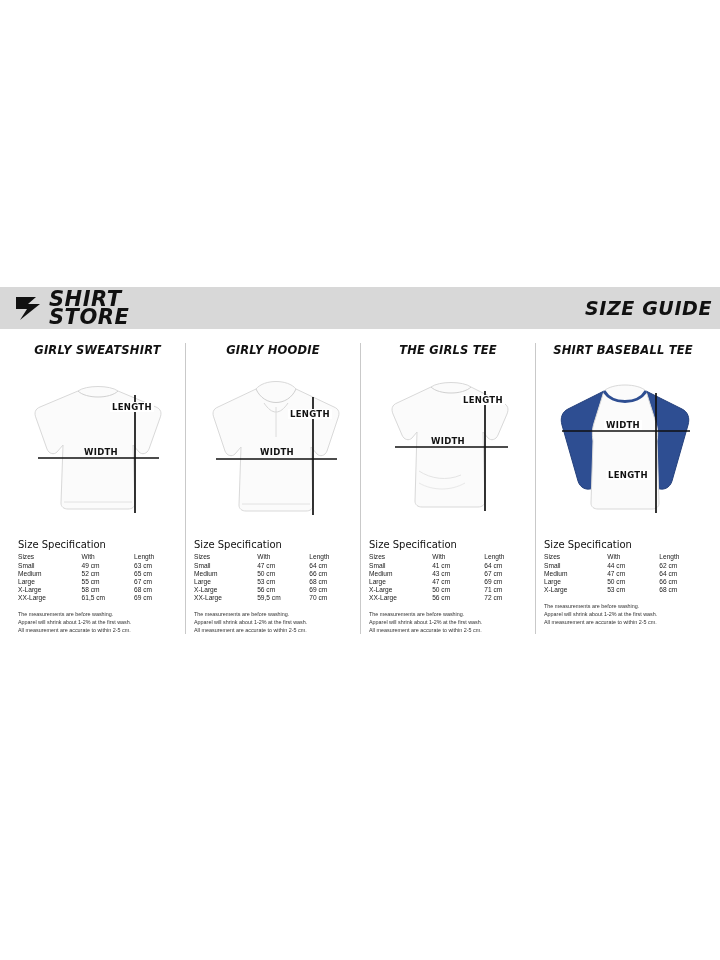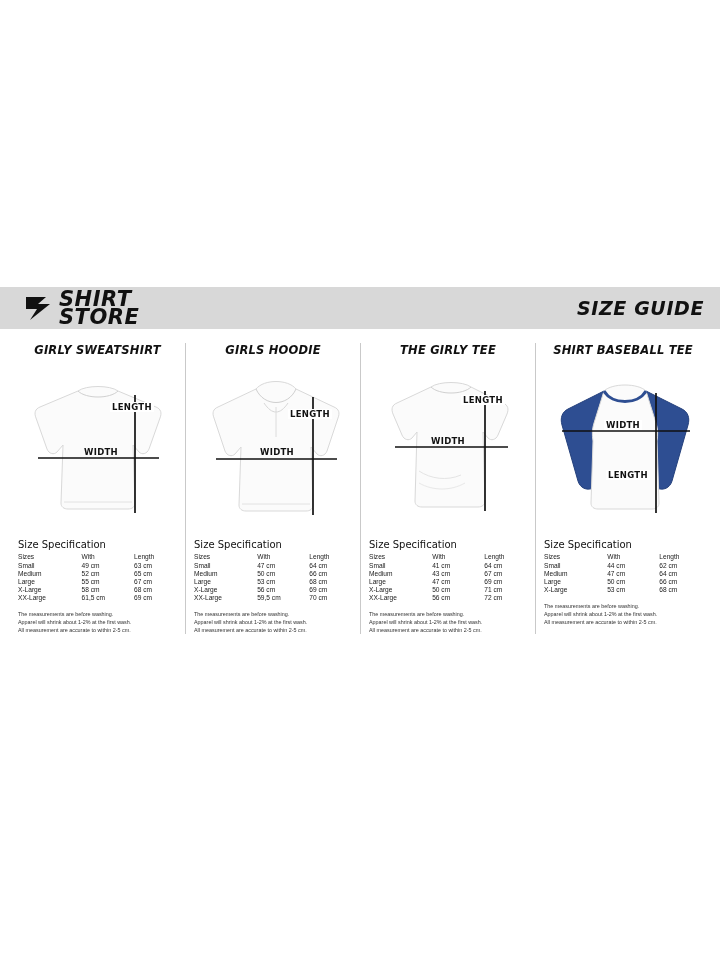--- a/index.html
+++ b/index.html
@@ -32,21 +32,21 @@
     position: relative;
     height: 42px;
     background: #d8d8d8;
     display: flex;
     align-items: center;
     justify-content: space-between;
   }
   .logo {
     display: flex;
     align-items: center;
-    padding-left: 24px;
+    padding-left: 14px;
     height: 42px;
   }
   .logo-mark {
     position: relative;
     width: 30px;
     height: 30px;
     margin-right: 5px;
   }
   .logo-mark svg { display: block; }
   .logo-text {
@@ -61,21 +61,21 @@
     font-size: 21px;
     color: #111;
   }
   .logo-text .l2 {
     display: block;
     font-size: 21px;
     color: #111;
     font-style: italic;
   }
   .header-title {
-    padding-right: 16px;
+    padding-right: 8px;
     font-family: "DejaVu Sans", sans-serif;
     font-size: 19px;
     font-style: italic;
     font-weight: bold;
     letter-spacing: 0.6px;
     color: #111;
   }
   
   .columns {
     display: flex;
@@ -231,21 +231,21 @@
           </tbody>
         </table>
         <div class="notes">
           <div>The measurements are before washing.</div>
           <div>Apparel will shrink about 1-2% at the first wash.</div>
           <div>All measurement are accurate to within 2-5 cm.</div>
         </div>
       </div>
 
       <div class="col">
-        <div class="col-title">GIRLS HOODIE</div>
+        <div class="col-title">GIRLY HOODIE</div>
         <div class="figure">
           <svg class="garment" width="159" height="172" viewBox="0 0 159 172">
             <g fill="#fbfbfb" stroke="#d9d9d9" stroke-width="1">
               <path d="M62 26 C70 16,94 16,102 26 L140 44 C145 46,146 50,144 55 L133 88 C131 93,126 94,123 91 L117 84 L119 142 C119 146,116 148,112 148 L52 148 C48 148,45 146,45 142 L47 84 L41 91 C38 94,33 93,31 88 L20 55 C18 50,19 46,24 44 Z"></path>
               <path d="M62 26 C70 44,94 44,102 26" fill="none" stroke="#cfcfcf"></path>
               <path d="M70 40 C78 52,86 52,94 40" fill="none" stroke="#d8d8d8"></path>
               <line x1="82" y1="44" x2="82" y2="74" stroke="#dcdcdc"></line>
               <path d="M48 141 L116 141" fill="none" stroke="#e2e2e2"></path>
             </g>
             <g stroke="#111" stroke-width="1.7" fill="none">
@@ -294,21 +294,21 @@
           </tbody>
         </table>
         <div class="notes">
           <div>The measurements are before washing.</div>
           <div>Apparel will shrink about 1-2% at the first wash.</div>
           <div>All measurement are accurate to within 2-5 cm.</div>
         </div>
       </div>
 
       <div class="col">
-        <div class="col-title">THE GIRLY TEE</div>
+        <div class="col-title">THE GIRLS TEE</div>
         <div class="figure">
           <svg class="garment" width="159" height="172" viewBox="0 0 159 172">
             <g fill="#fbfbfb" stroke="#d9d9d9" stroke-width="1">
               <path d="M62 24 C70 18,94 18,102 24 L134 40 C139 42,140 46,138 51 L129 72 C127 77,122 78,119 75 L114 69 L116 138 C116 142,113 144,109 144 L53 144 C49 144,46 142,46 138 L48 69 L43 75 C40 78,35 77,33 72 L24 51 C22 46,23 42,28 40 Z"></path>
               <path d="M62 24 C70 32,94 32,102 24" fill="none" stroke="#d0d0d0"></path>
               <path d="M50 108 C62 116,78 118,92 112" fill="none" stroke="#e4e4e4"></path>
               <path d="M50 120 C64 128,82 128,96 120" fill="none" stroke="#e8e8e8"></path>
             </g>
             <g stroke="#111" stroke-width="1.7" fill="none">
               <line x1="26" y1="84" x2="139" y2="84"></line>

